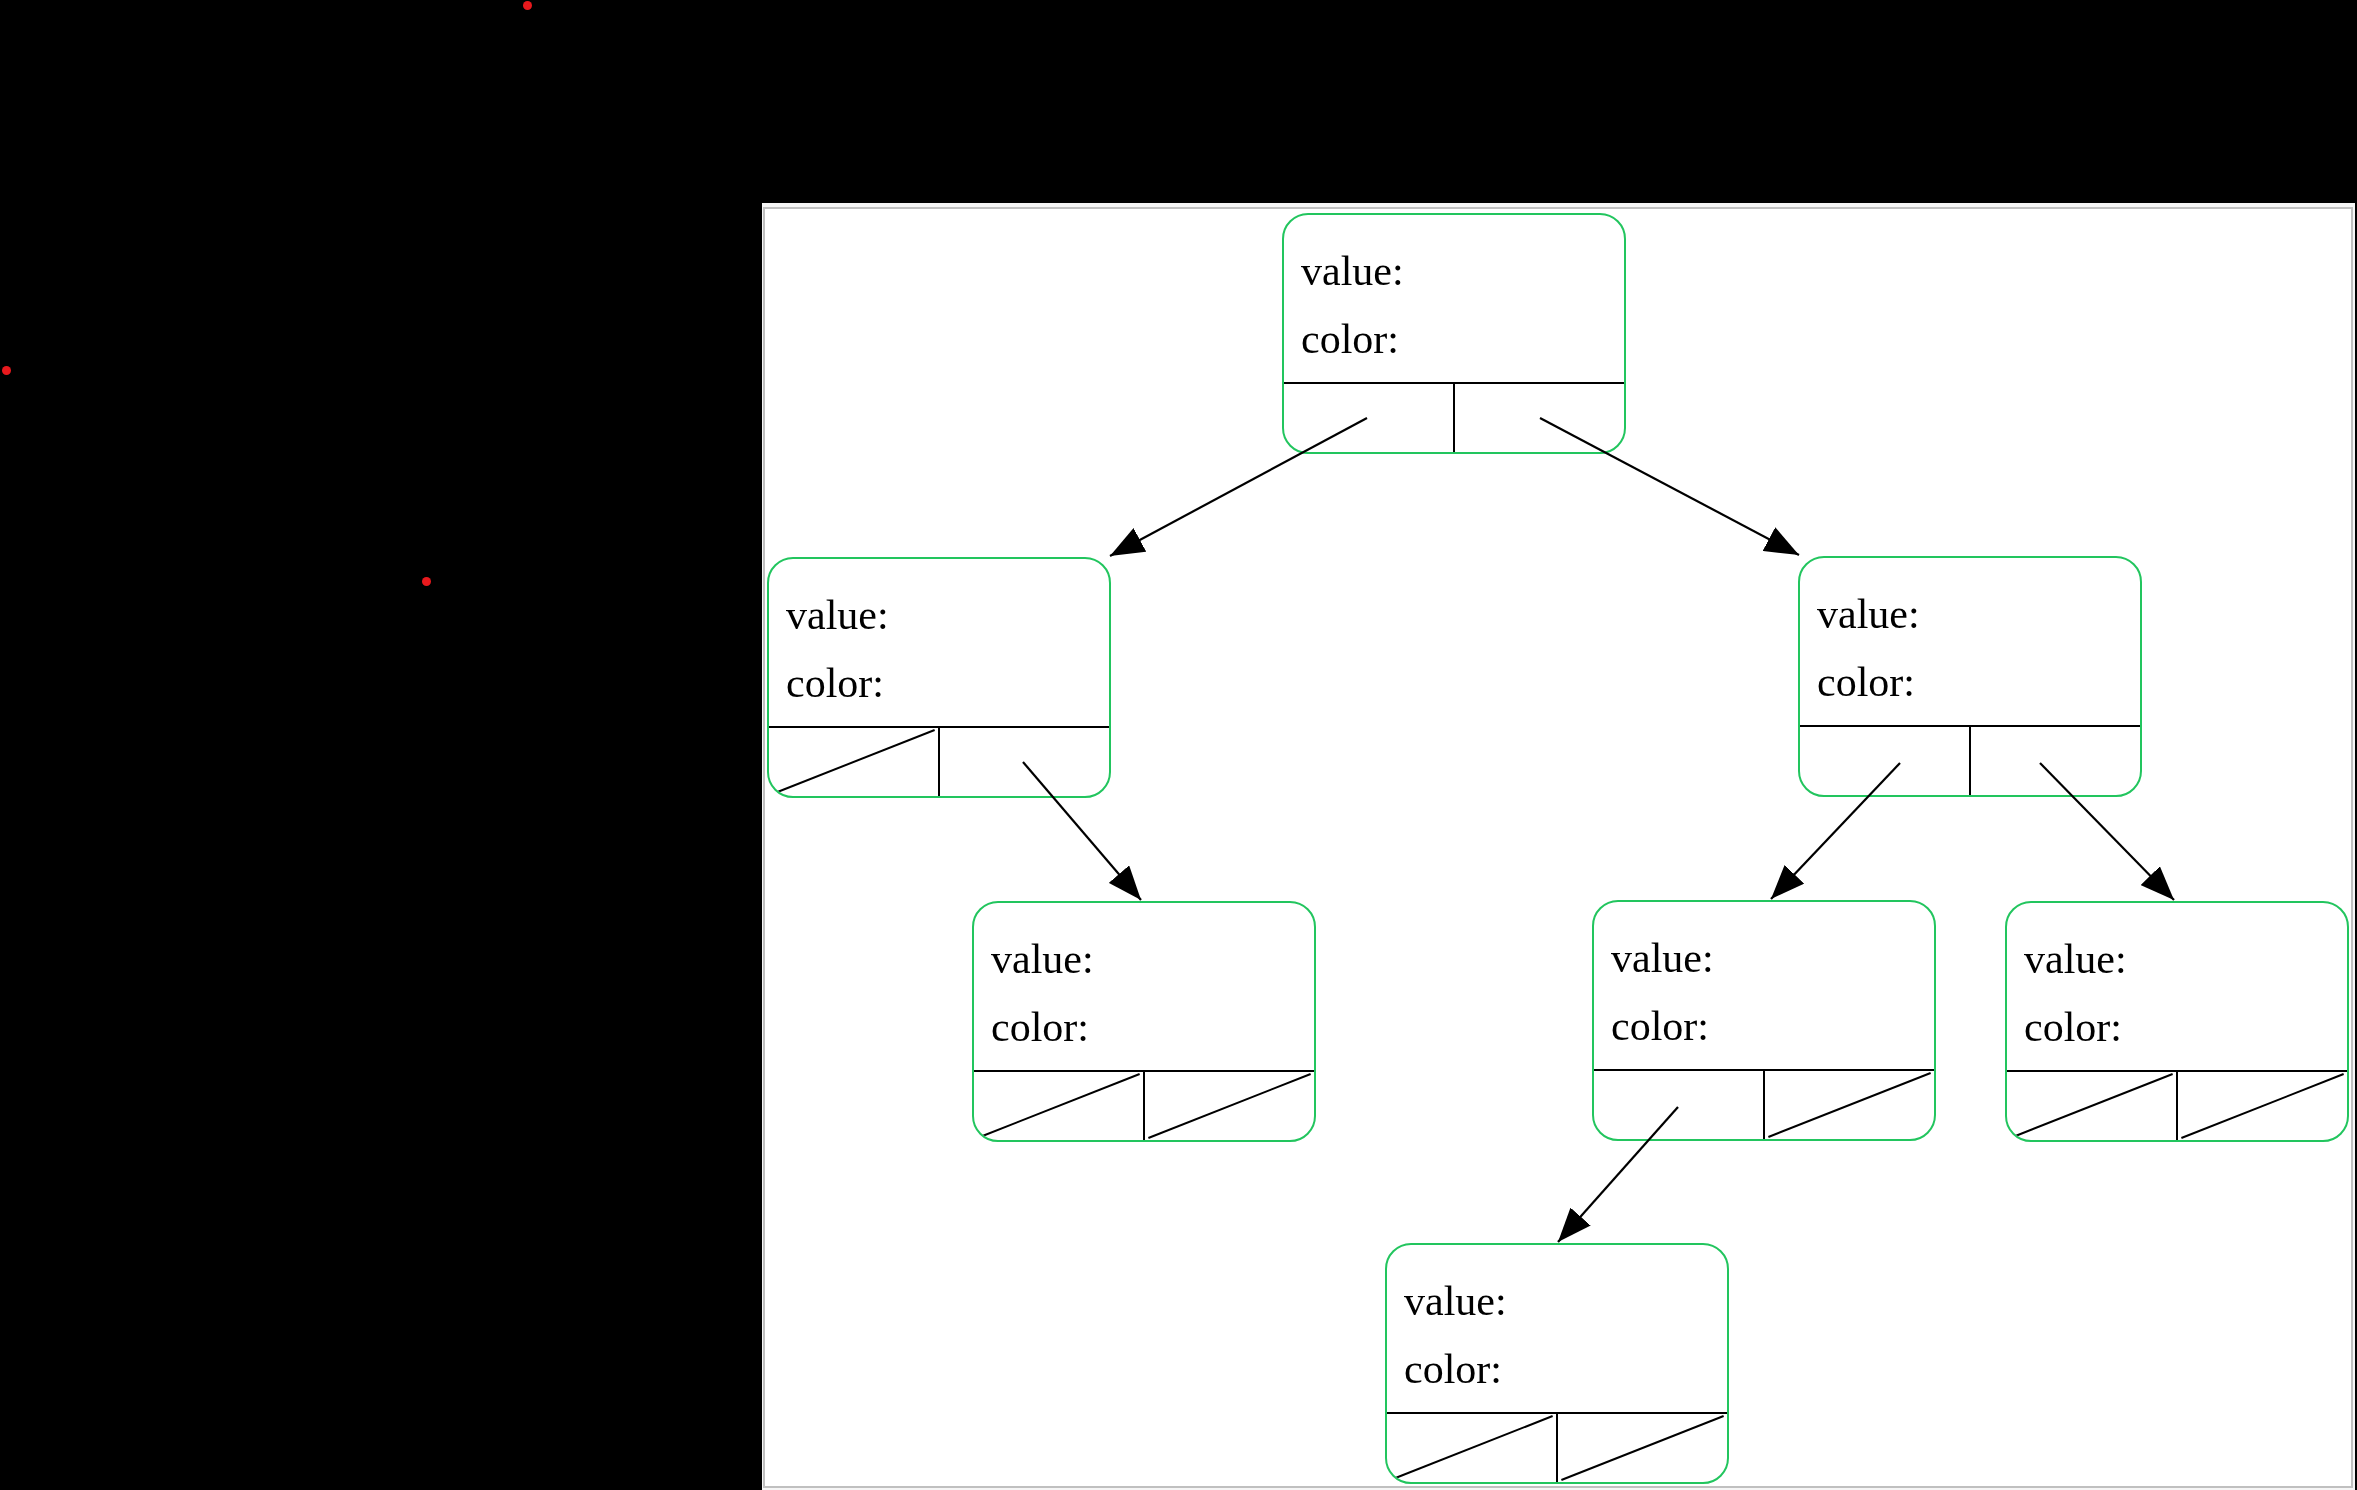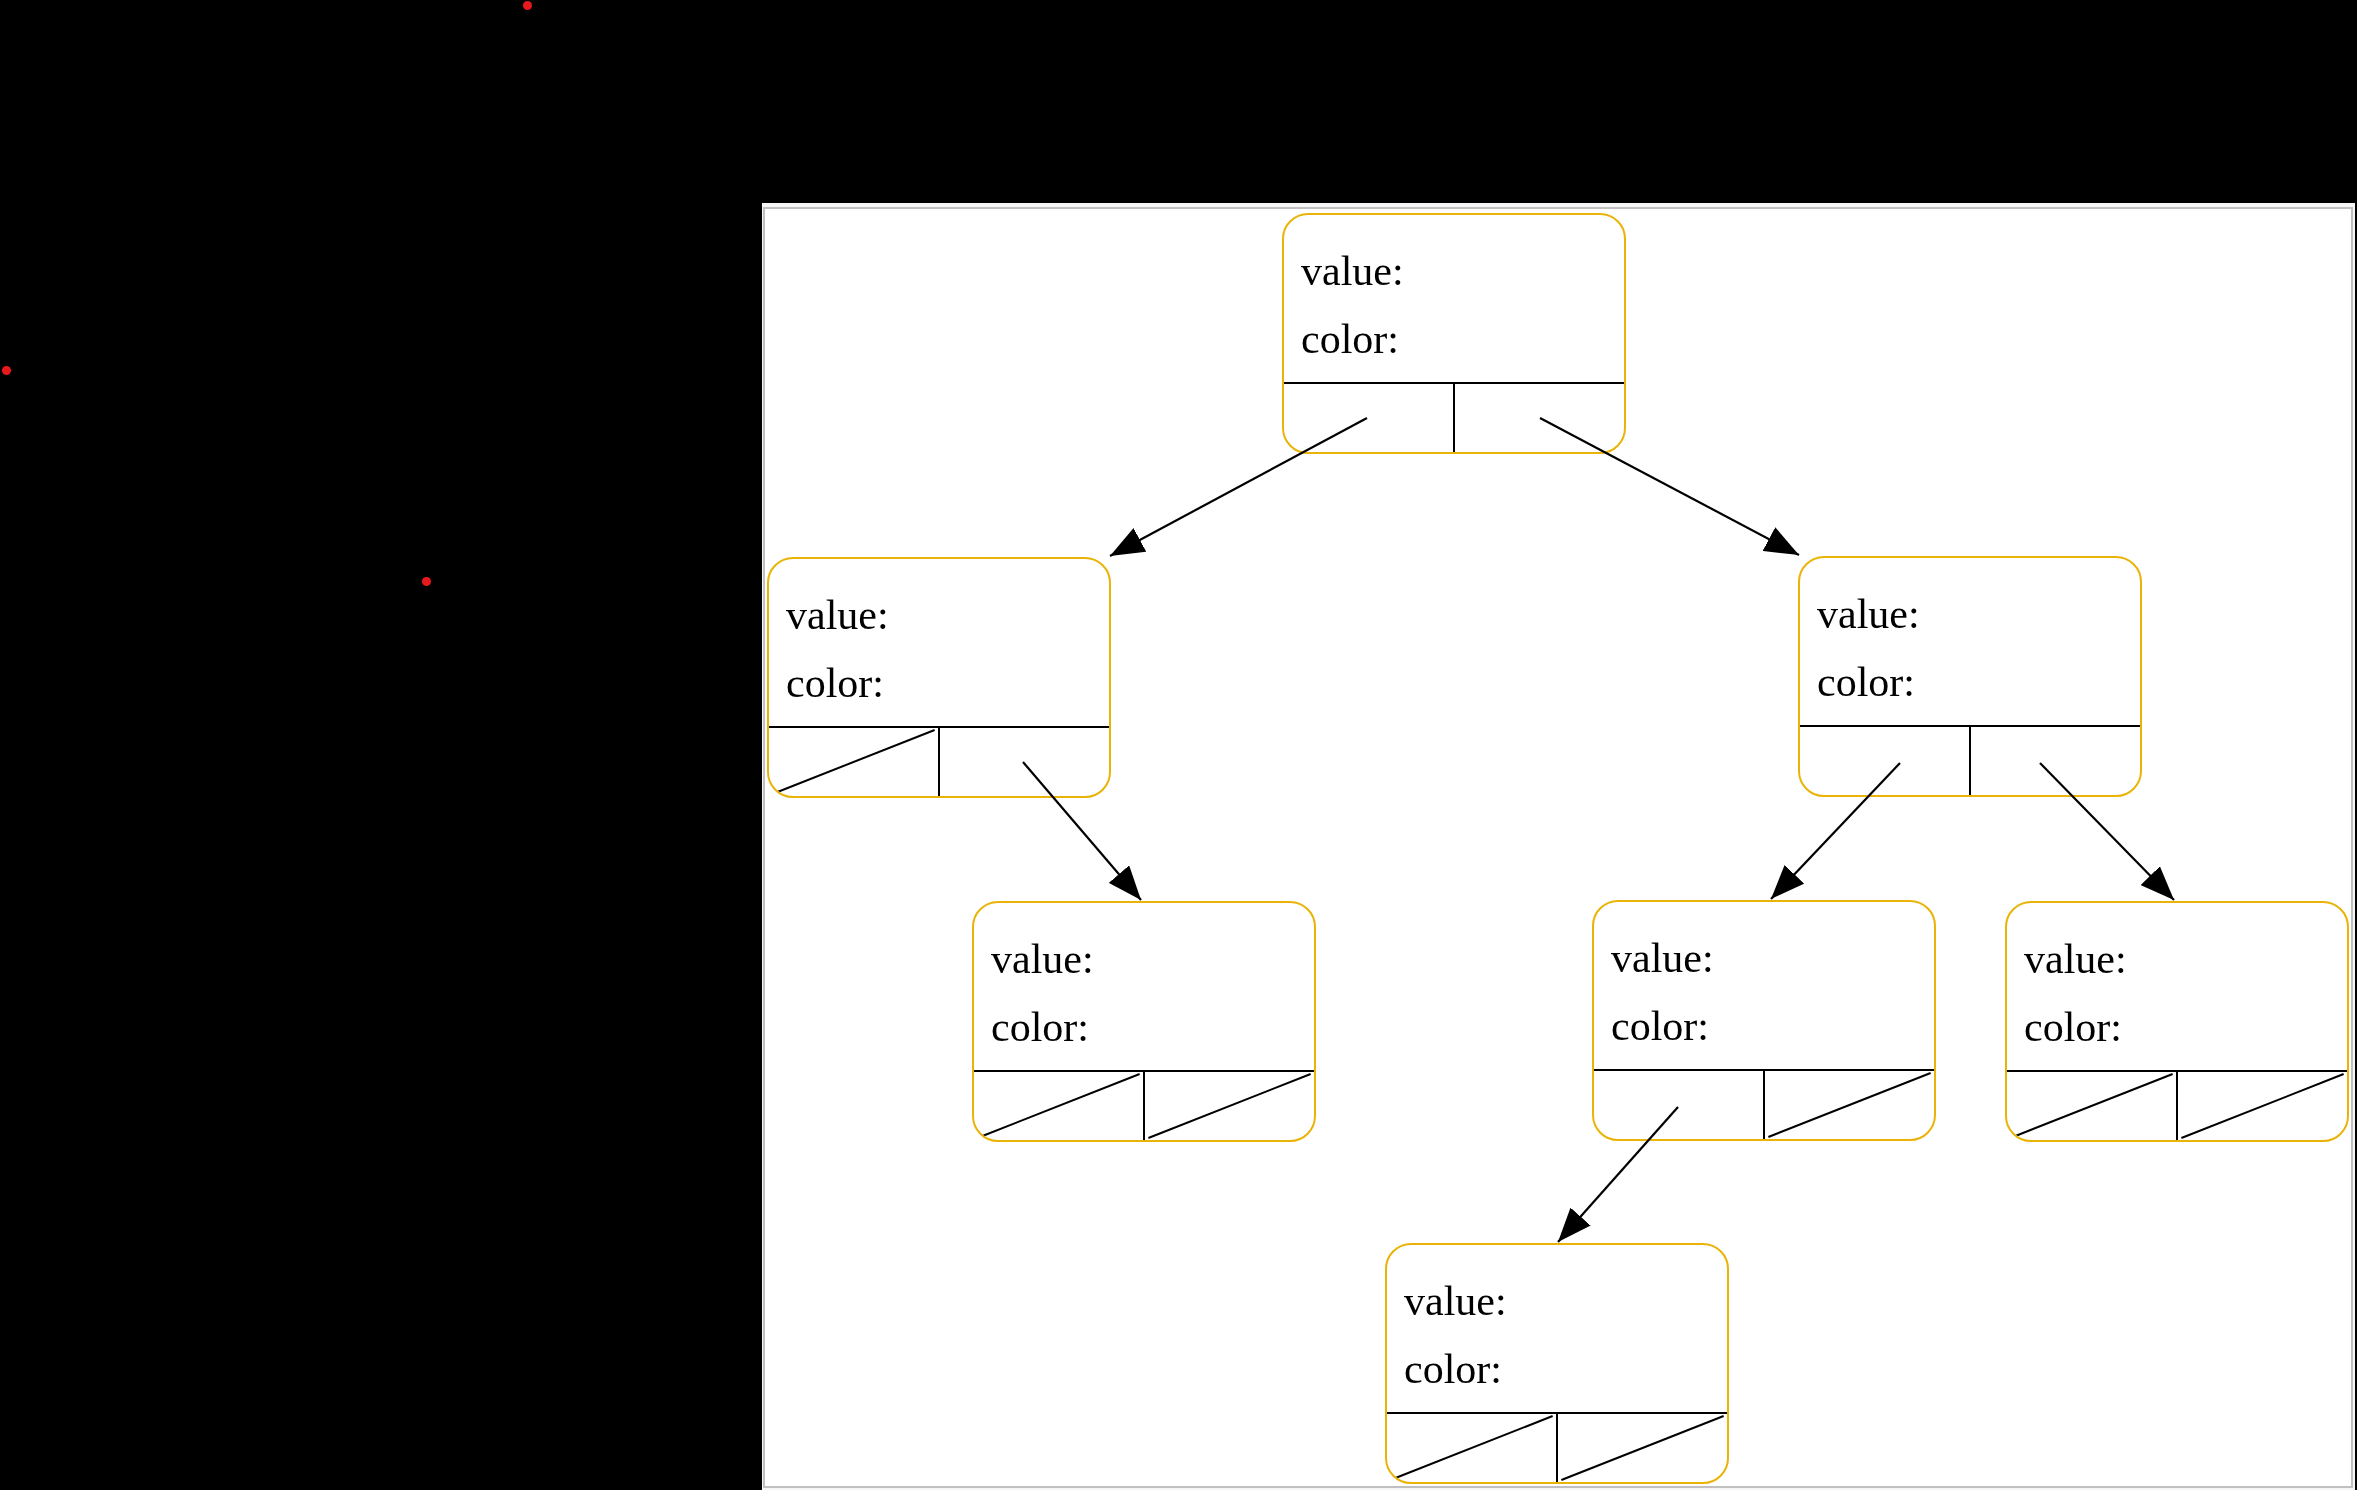--- a/index.html
+++ b/index.html
@@ -26,21 +26,21 @@
     left: 1px; top: 4px;
     width: 1586px; height: 1277px;
     background: #ffffff;
     border: 2px solid #c0c0c0;
   }
   #tree-layer { position: absolute; left: 0; top: 0; width: 1586px; height: 1277px; }
   .node {
     position: absolute;
     box-sizing: border-box;
     background: #ffffff;
-    border: 2px solid #eab308;
+    border: 2px solid #22c55e;
     border-radius: 26px;
     overflow: hidden;
     display: flex;
     flex-direction: column;
   }
   .node-text {
     flex: 1;
     padding: 22px 0 0 17px;
     font-size: 42px;
     line-height: 68px;

